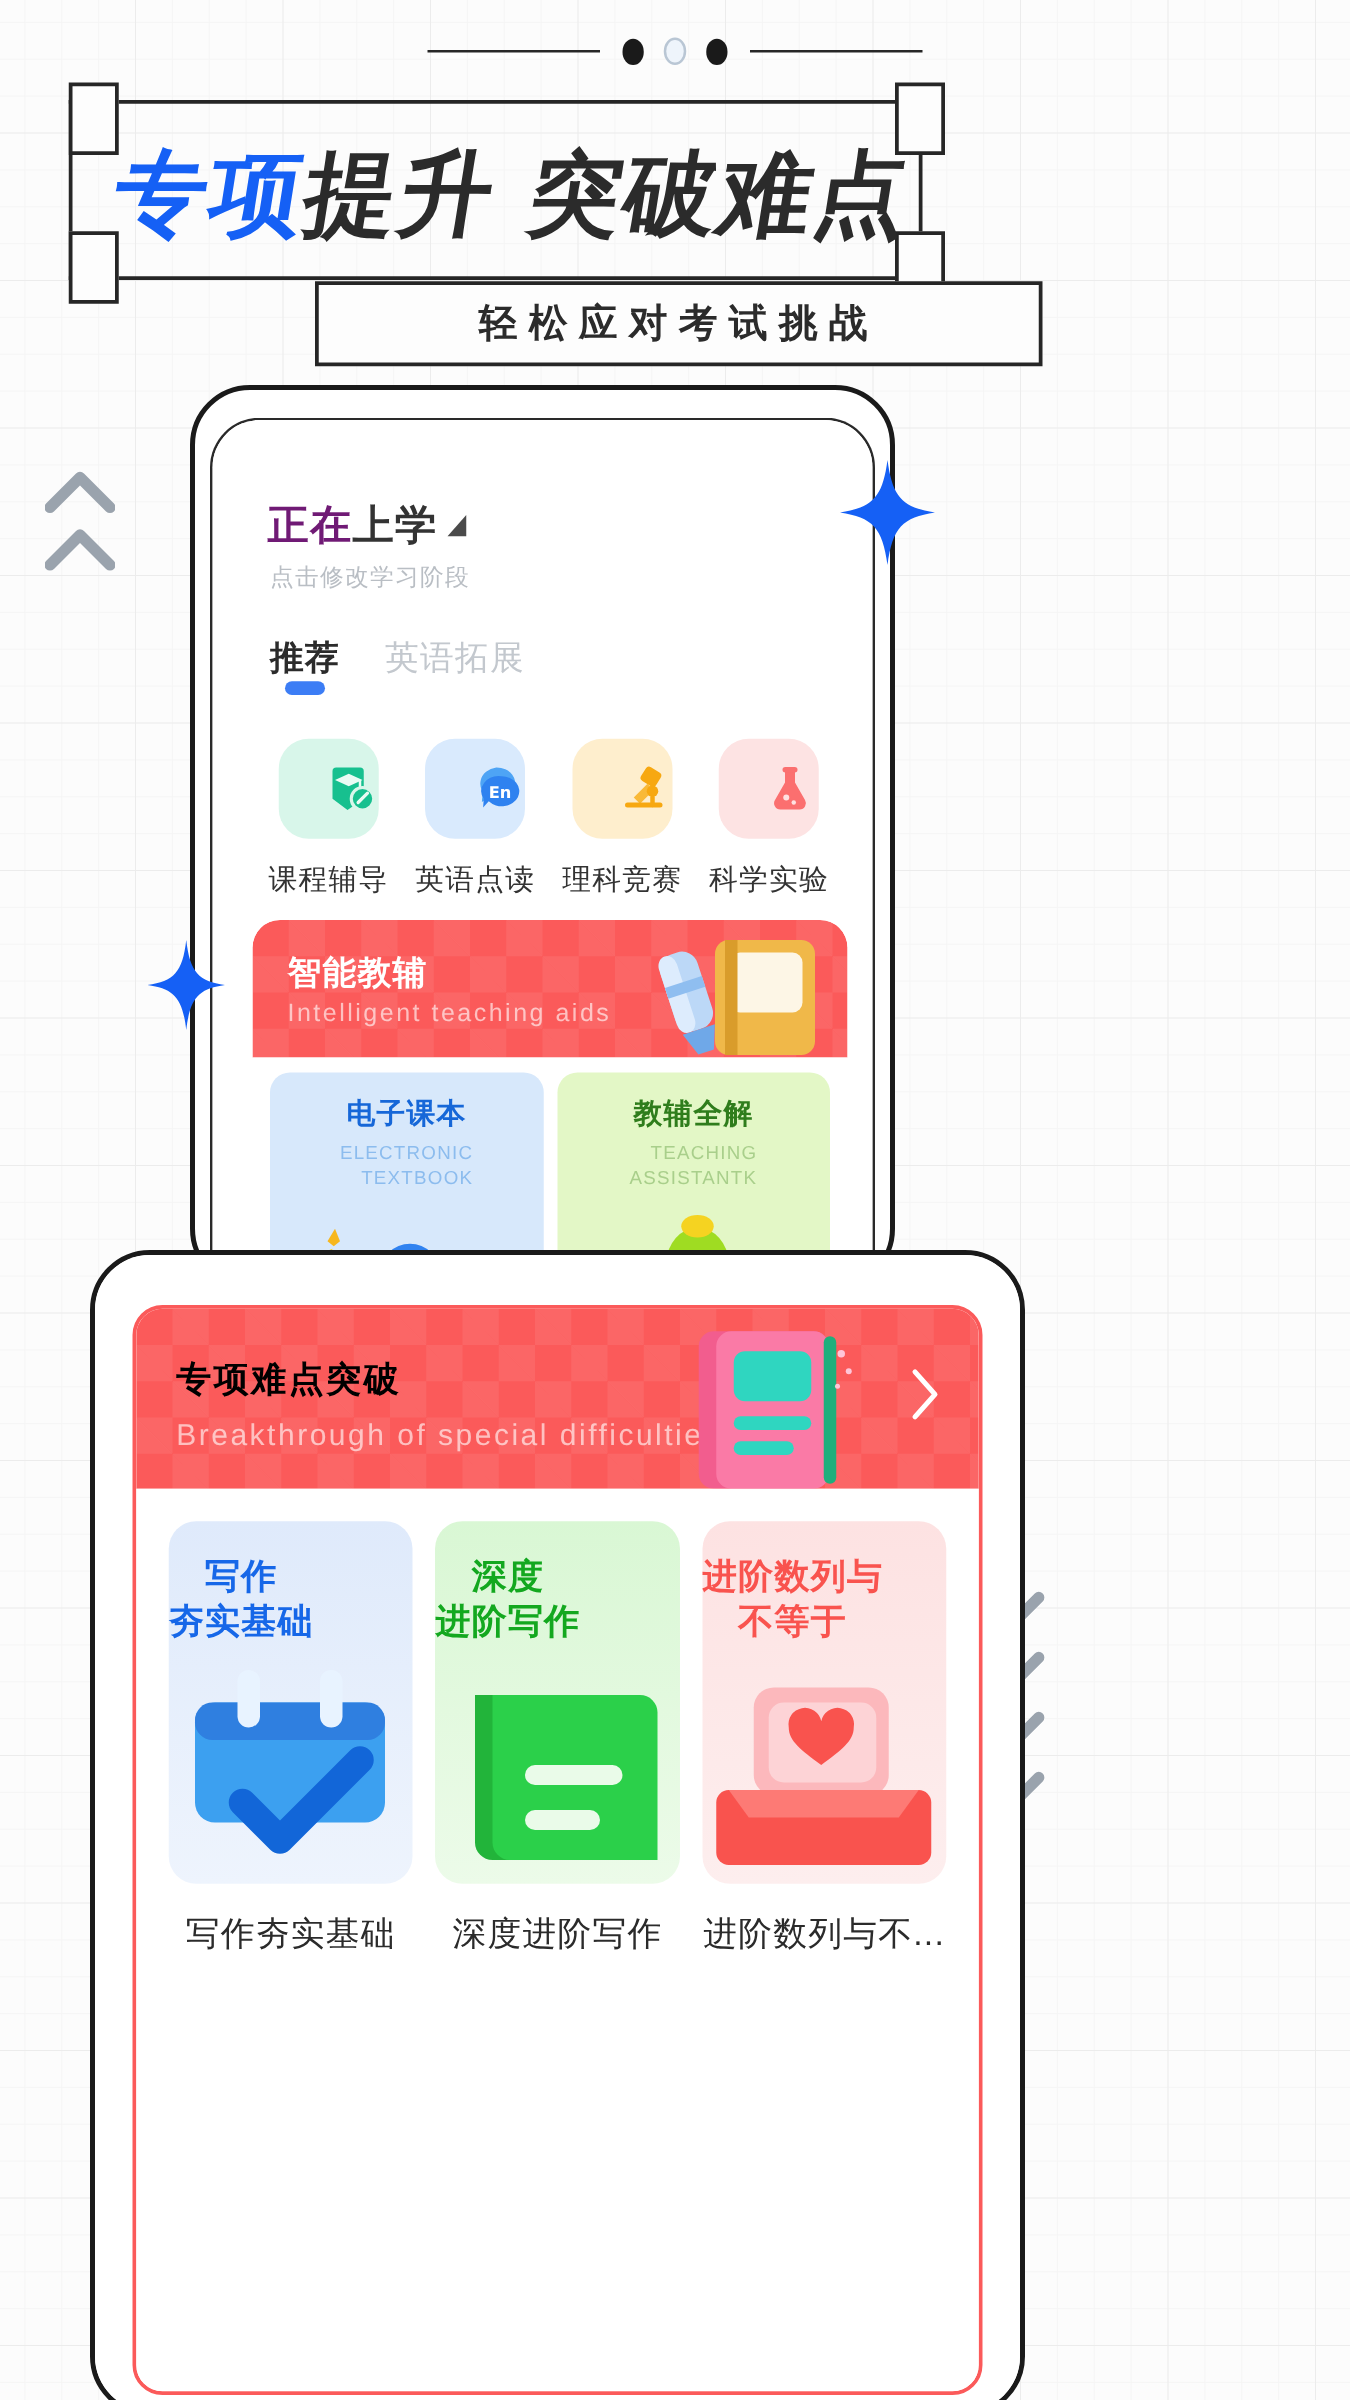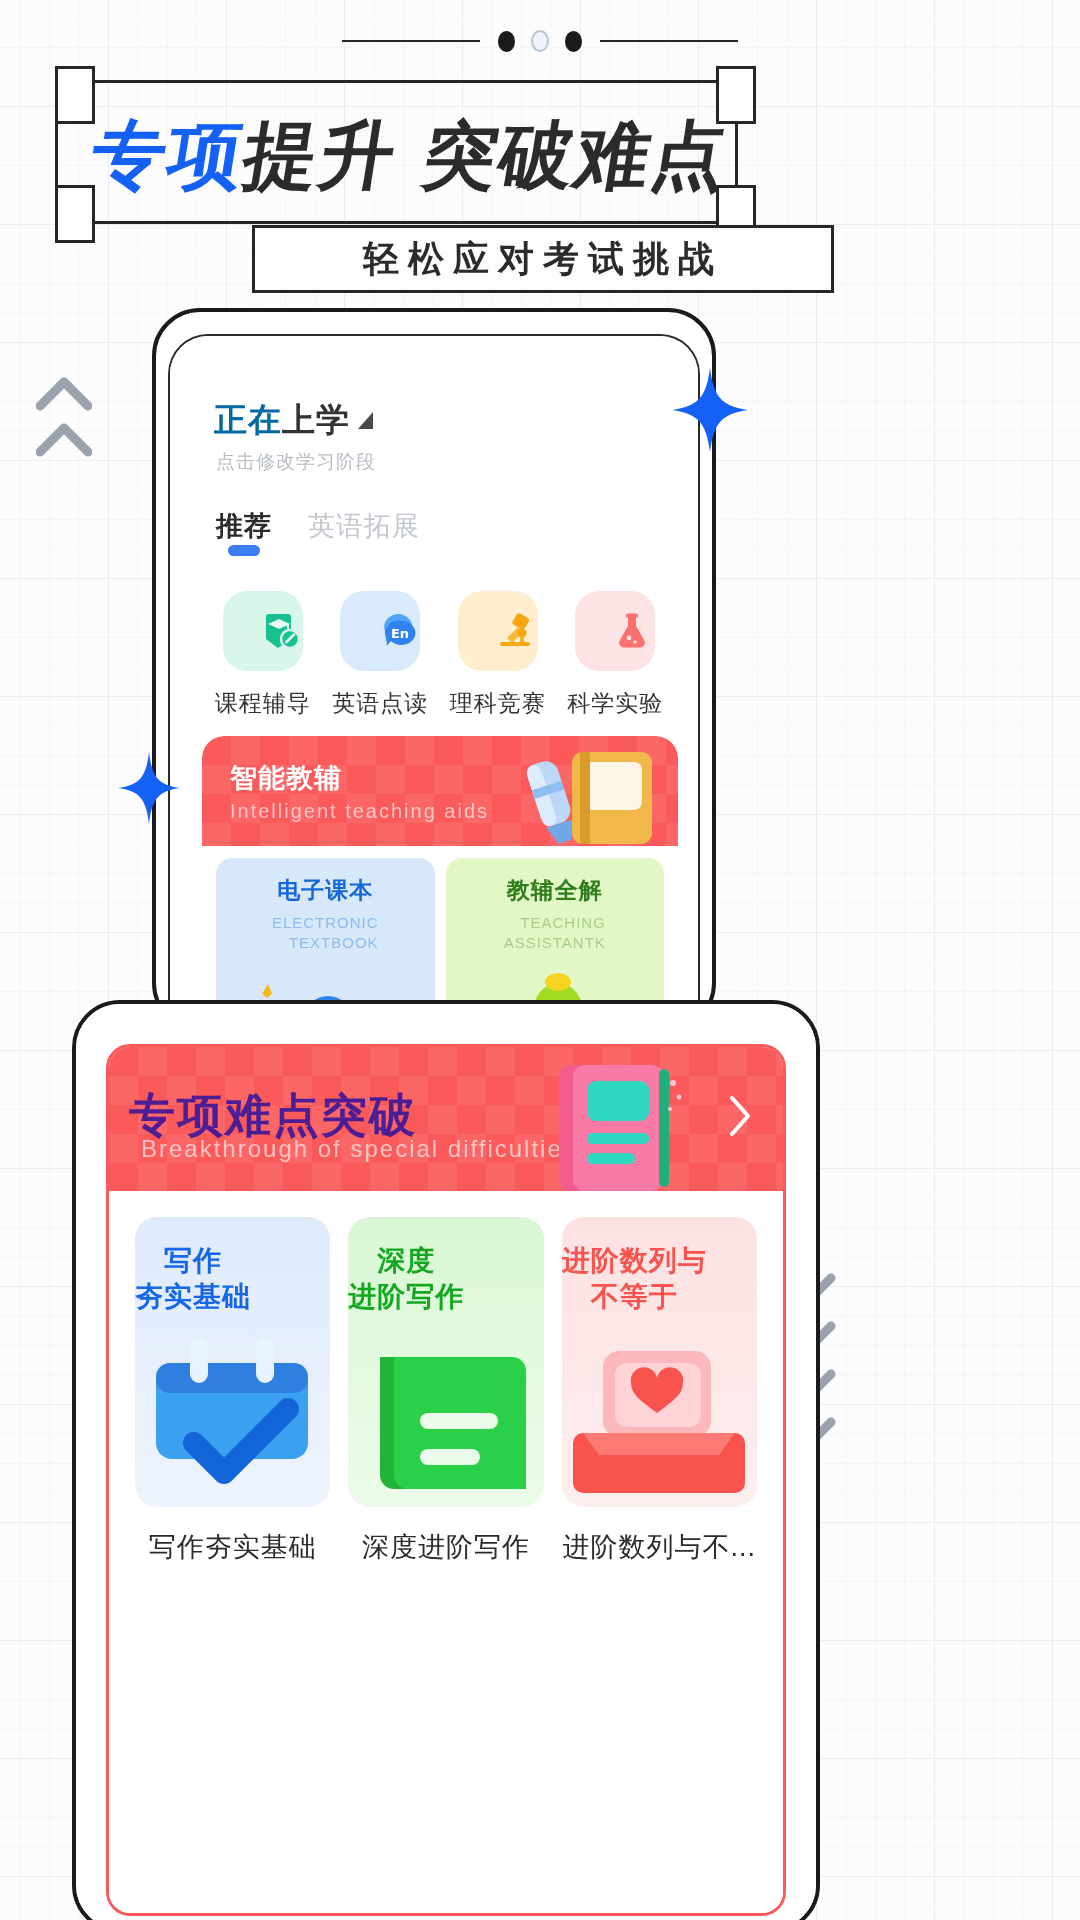--- a/index.html
+++ b/index.html
@@ -58,21 +58,21 @@
   #headline .blue{color:#1560f5;}
   #headline .dark{color:#2b2b2b;}
 
   
   #subtitle-box{
     position:absolute;left:252px;top:225px;width:576px;height:62px;
     border:3px solid #262626;background:#fdfdfd;
     display:flex;align-items:center;justify-content:center;
   }
   #subtitle{
-    font-size:36px;font-weight:700;letter-spacing:9px;color:#2b2b2b;
+    font-size:31px;font-weight:700;letter-spacing:9px;color:#2b2b2b;
     font-family:"DejaVu Sans","Liberation Sans",sans-serif;
   }
 
   
   .chev{position:absolute;}
   .chev svg{display:block;}
 
   
   .sparkle{position:absolute;}
 
@@ -84,21 +84,21 @@
   #phone-upper-inner{
     position:absolute;left:12px;top:22px;right:12px;bottom:-4px;
     border:2px solid #2a2a2a;border-bottom:none;
     border-radius:40px 40px 0 0;background:#fff;overflow:hidden;
   }
   #screen-upper{position:absolute;left:0;top:0;right:0;bottom:0;background:#fff;padding:0;}
 
   .stage-title{
     position:absolute;left:44px;top:62px;font-size:33px;font-weight:700;letter-spacing:1px;
   }
-  .stage-title .on{color:#0369a1;}
+  .stage-title .on{color:#701a75;}
   .stage-title .sub{color:#333;}
   .tri{
     display:inline-block;width:0;height:0;margin-left:8px;
     border-left:15px solid transparent;border-bottom:17px solid #4a4a4a;
     vertical-align:2px;
   }
   .stage-hint{
     position:absolute;left:46px;top:113px;font-size:19px;color:#b9bec4;letter-spacing:1px;
   }
 
@@ -149,21 +149,21 @@
   }
   #phone-lower-inner{
     position:absolute;left:0;top:0;right:0;bottom:0;overflow:hidden;border-radius:44px;background:#fff;
   }
   #card-lower{
     position:absolute;left:30px;top:40px;right:30px;height:872px;
     border-radius:24px;overflow:hidden;background:#fff;
     border:3px solid #fb5a5a;box-sizing:border-box;
   }
   .card-head2{position:relative;height:144px;background:#fb5a5a;overflow:hidden;}
-  .card-head2-title{position:absolute;left:20px;top:38px;font-size:46px;font-weight:700;color:#4c1d95;letter-spacing:2px;}
+  .card-head2-title{position:absolute;left:32px;top:38px;font-size:28px;font-weight:700;color:#000000;letter-spacing:2px;}
   .card-head2-sub{position:absolute;left:32px;top:88px;font-size:24px;color:rgba(255,255,255,.62);letter-spacing:2px;}
   .chev-right{position:absolute;right:30px;top:50%;transform:translateY(-50%);color:#fff;font-size:40px;line-height:1;font-weight:300;}
   .card-body2{position:absolute;left:0;right:0;top:144px;bottom:0;background:#fff;padding:26px 26px 0 26px;box-sizing:border-box;display:flex;gap:18px;}
   .bigcard{flex:1;display:flex;flex-direction:column;align-items:center;}
   .bigtile{width:100%;height:290px;border-radius:22px;position:relative;overflow:hidden;display:flex;flex-direction:column;align-items:flex-start;padding-top:26px;box-sizing:border-box;}
   .big-cn{font-size:28px;font-weight:700;line-height:1.3;text-align:center;letter-spacing:1px;}
   .big-label{margin-top:22px;font-size:27px;color:#2b2b2b;letter-spacing:1px;}
 </style>
 </head>
 <body>

